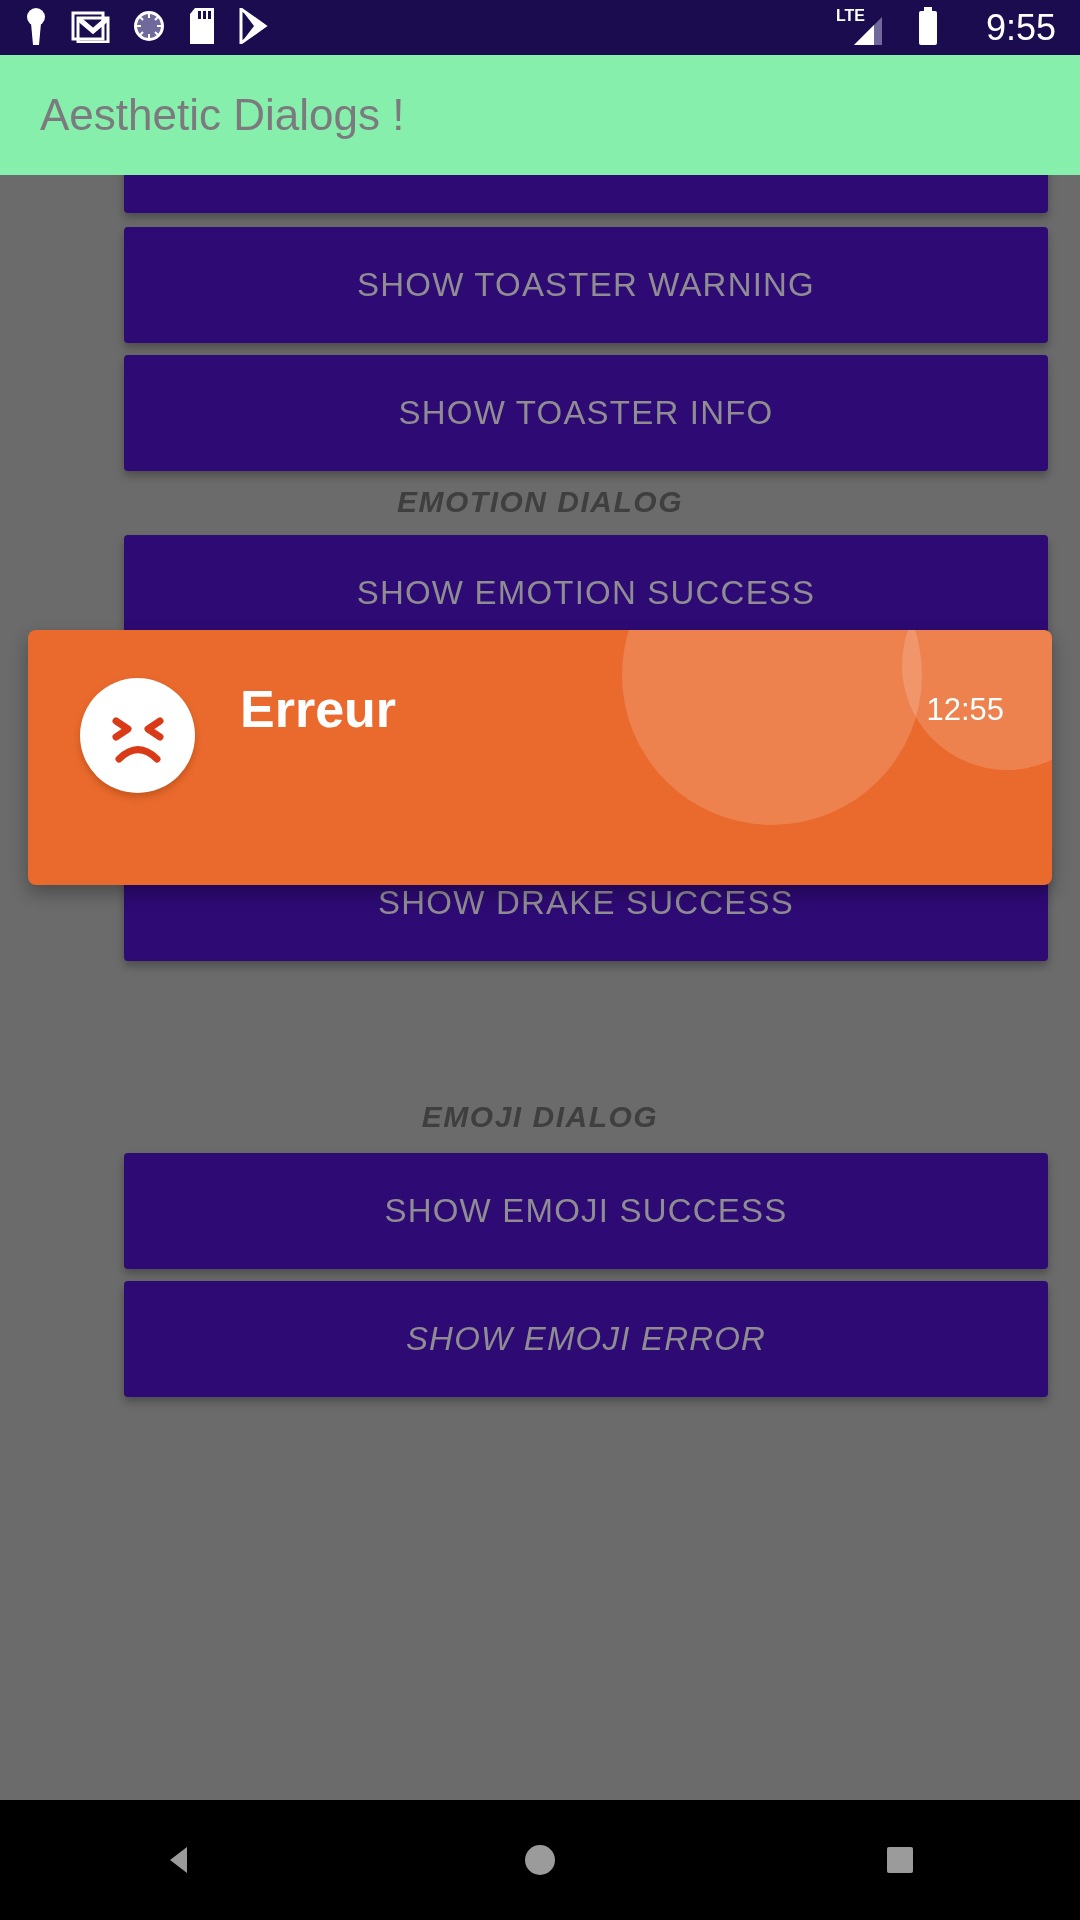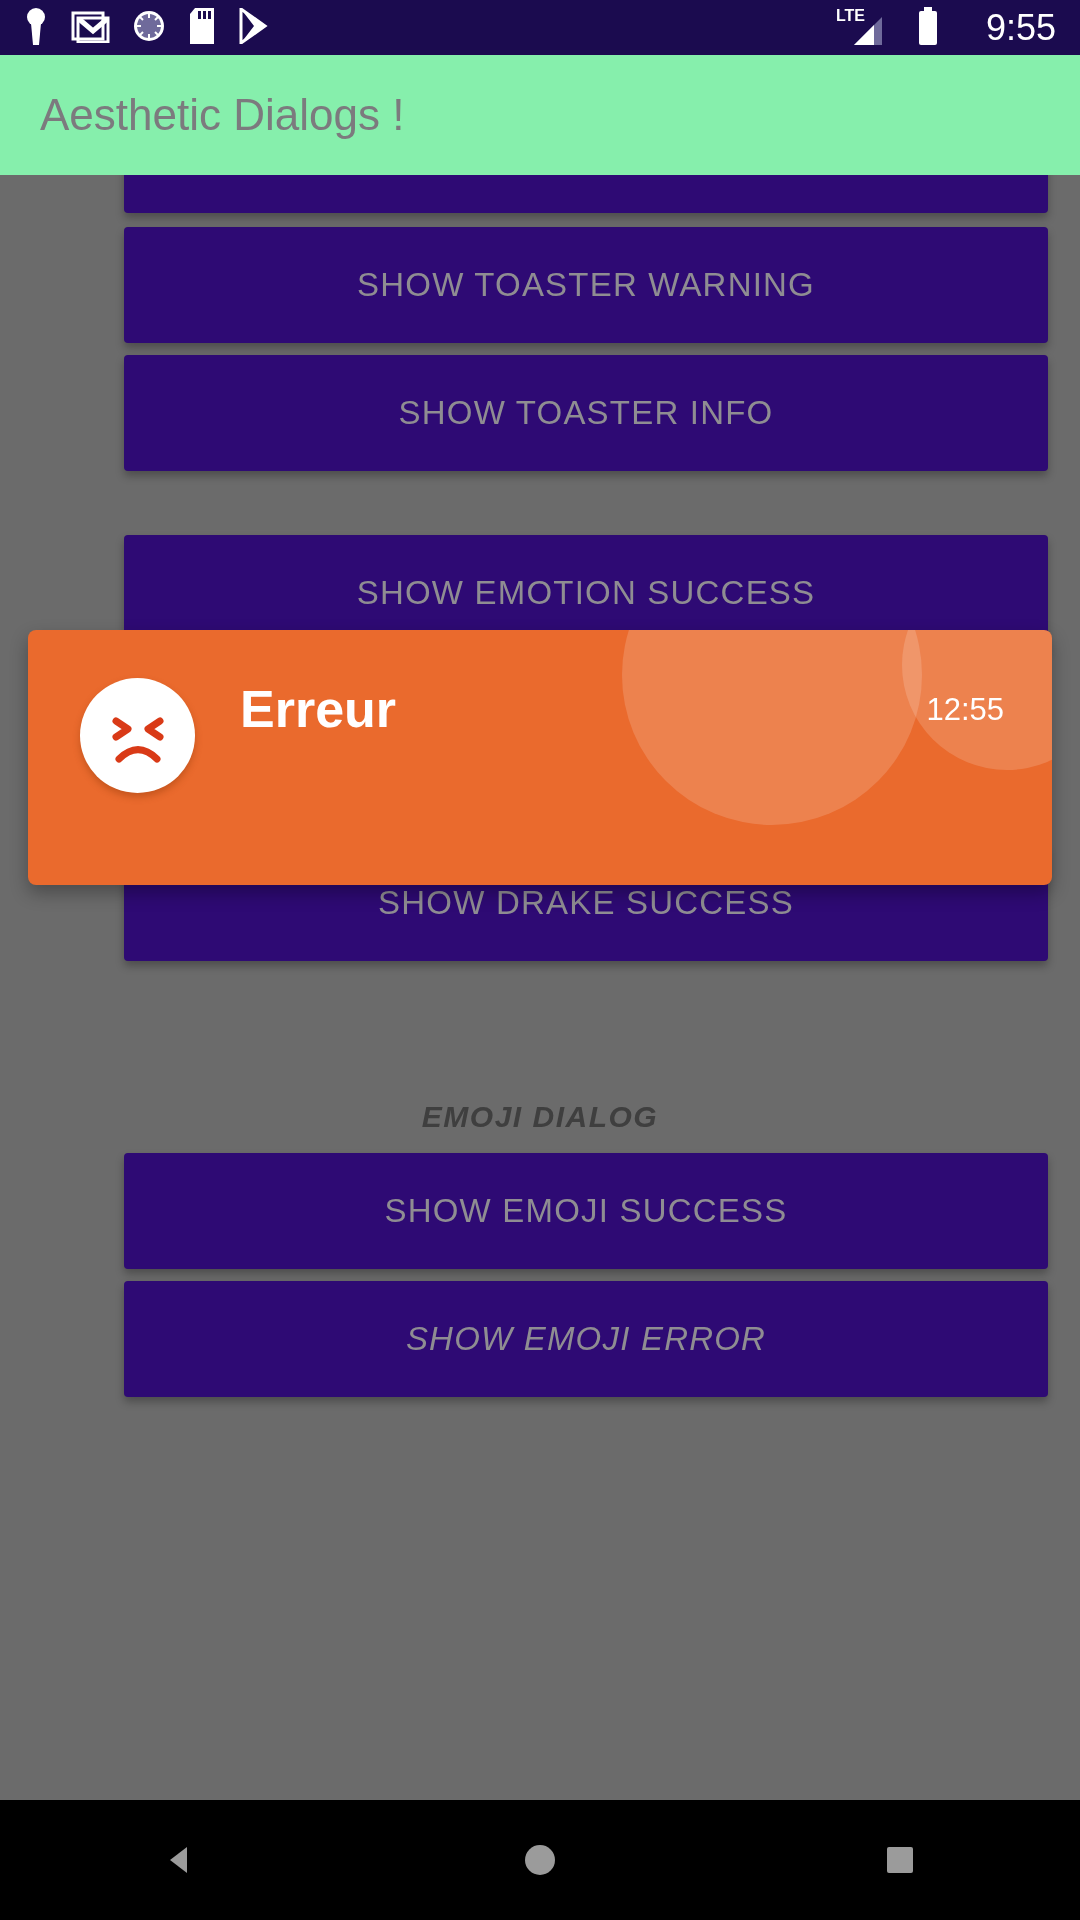--- a/index.html
+++ b/index.html
@@ -222,20 +222,21 @@
   </div>
 
   <div class="btn" style="top:52px;">
     <span>SHOW TOASTER WARNING</span>
   </div>
 
   <div class="btn" style="top:180px;">
     <span>SHOW TOASTER INFO</span>
   </div>
 
+  <div class="section-label" style="top:310px;">EMOTION DIALOG</div>
 
   <div class="btn" style="top:360px;">
     <span>SHOW EMOTION SUCCESS</span>
   </div>
 
   <div class="btn" style="top:670px;">
     <span>SHOW DRAKE SUCCESS</span>
   </div>
 
 

